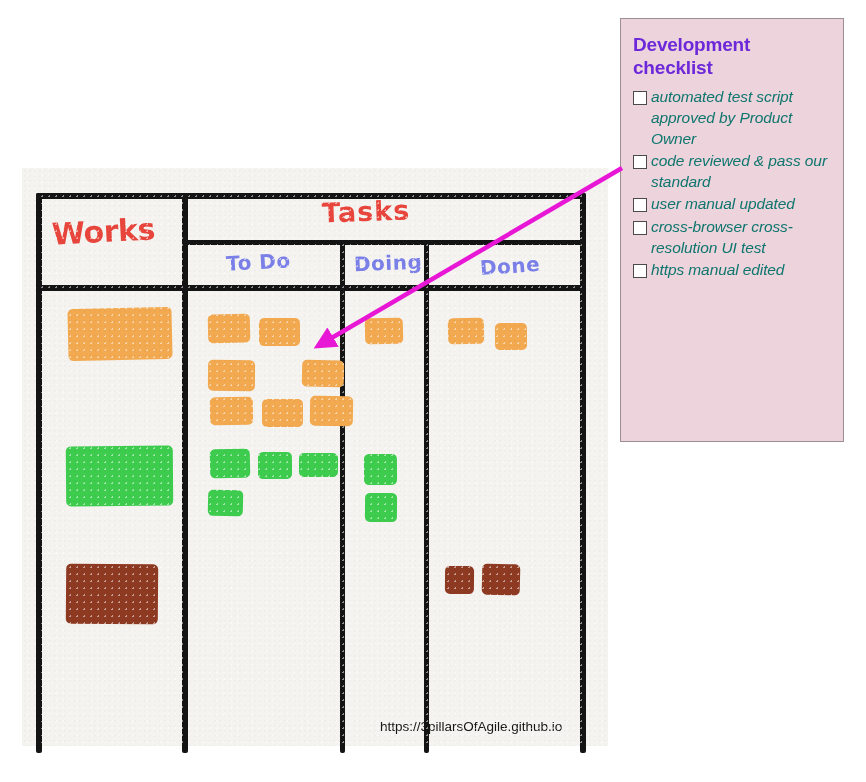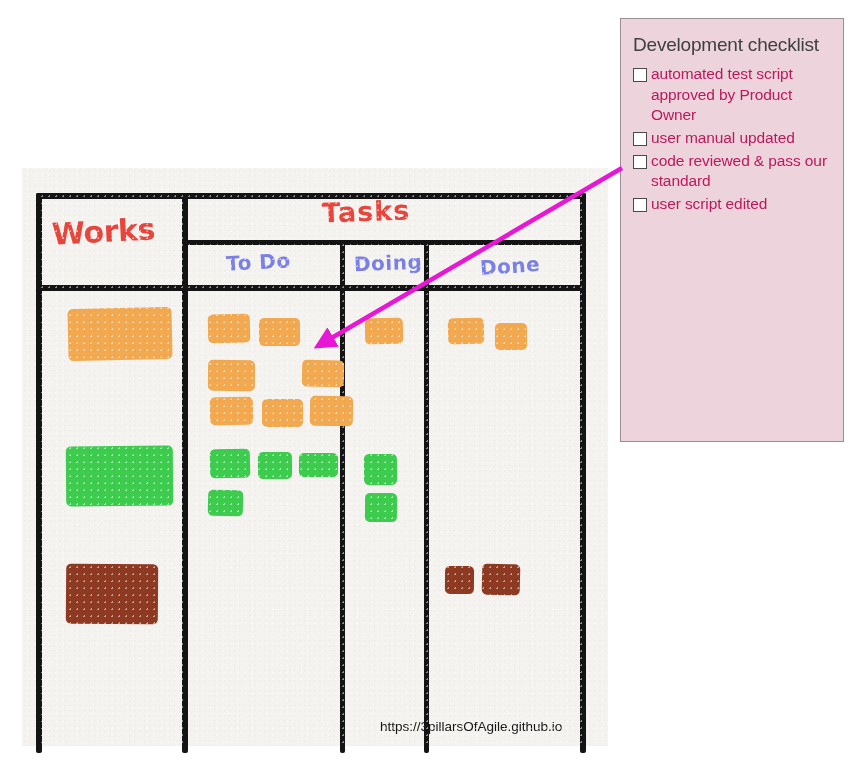--- a/index.html
+++ b/index.html
@@ -110,22 +110,22 @@
     top: 18px;
     width: 224px;
     height: 424px;
     background: #ecd3dc;
     border: 1.5px solid #9b8d93;
     box-sizing: border-box;
     padding: 14px 10px 10px 12px;
   }
   #checklist-title {
     font-size: 19px;
-    font-weight: normal;
-    color: #404040;
+    font-weight: bold;
+    color: #6d28d9;
     line-height: 1.22;
     margin: 0 0 8px 0;
     letter-spacing: -0.2px;
   }
   .check-item {
     display: flex;
     align-items: flex-start;
     margin-bottom: 2px;
   }
   .checkbox {
@@ -134,22 +134,23 @@
     height: 14px;
     background: #ffffff;
     border: 1.5px solid #4a4a4a;
     box-sizing: border-box;
     margin-top: 4px;
     margin-right: 4px;
   }
   .check-label {
     font-size: 15.5px;
     line-height: 1.33;
-    color: #be185d;
+    color: #0f766e;
     letter-spacing: -0.1px;
+    font-style: italic;
   }
 
   
   #annotation-arrow {
     position: absolute;
     left: 0; top: 0;
     width: 866px; height: 782px;
     pointer-events: none;
   }
 </style>
@@ -208,29 +209,33 @@
 
 <div id="checklist-panel">
   <div id="checklist-title">Development checklist</div>
   <div id="checklist-items">
       <div class="check-item">
         <div class="checkbox"></div>
         <div class="check-label">automated test script approved by Product Owner</div>
       </div>
       <div class="check-item">
         <div class="checkbox"></div>
+        <div class="check-label">code reviewed &amp; pass our standard</div>
+      </div>
+      <div class="check-item">
+        <div class="checkbox"></div>
         <div class="check-label">user manual updated</div>
       </div>
       <div class="check-item">
         <div class="checkbox"></div>
-        <div class="check-label">code reviewed &amp; pass our standard</div>
-      </div>
-      <div class="check-item">
-        <div class="checkbox"></div>
-        <div class="check-label">user script edited</div>
+        <div class="check-label">cross-browser cross-resolution UI test</div>
+      </div>
+      <div class="check-item">
+        <div class="checkbox"></div>
+        <div class="check-label">https manual edited</div>
       </div>
     </div>
 </div>
 
 <svg id="annotation-arrow">
   <defs>
     <marker id="arrowhead" markerWidth="5" markerHeight="5" refX="2.6" refY="2.5" orient="auto">
       <polygon points="0,0 5,2.5 0,5" id="arrowhead-poly" fill="#e817d6"></polygon>
     </marker>
   </defs>

